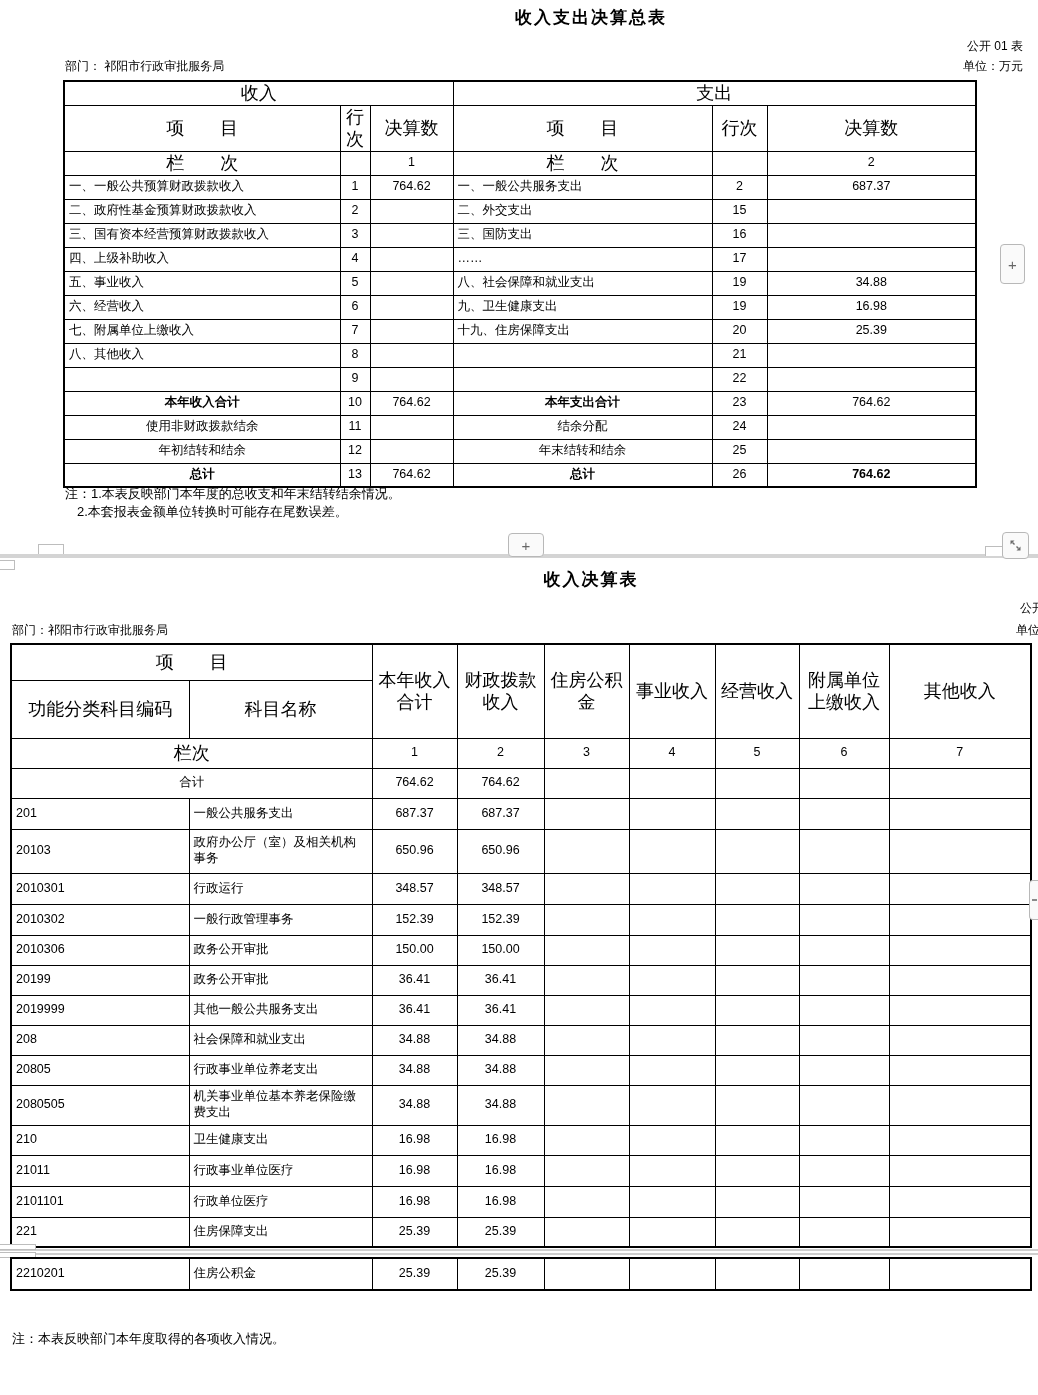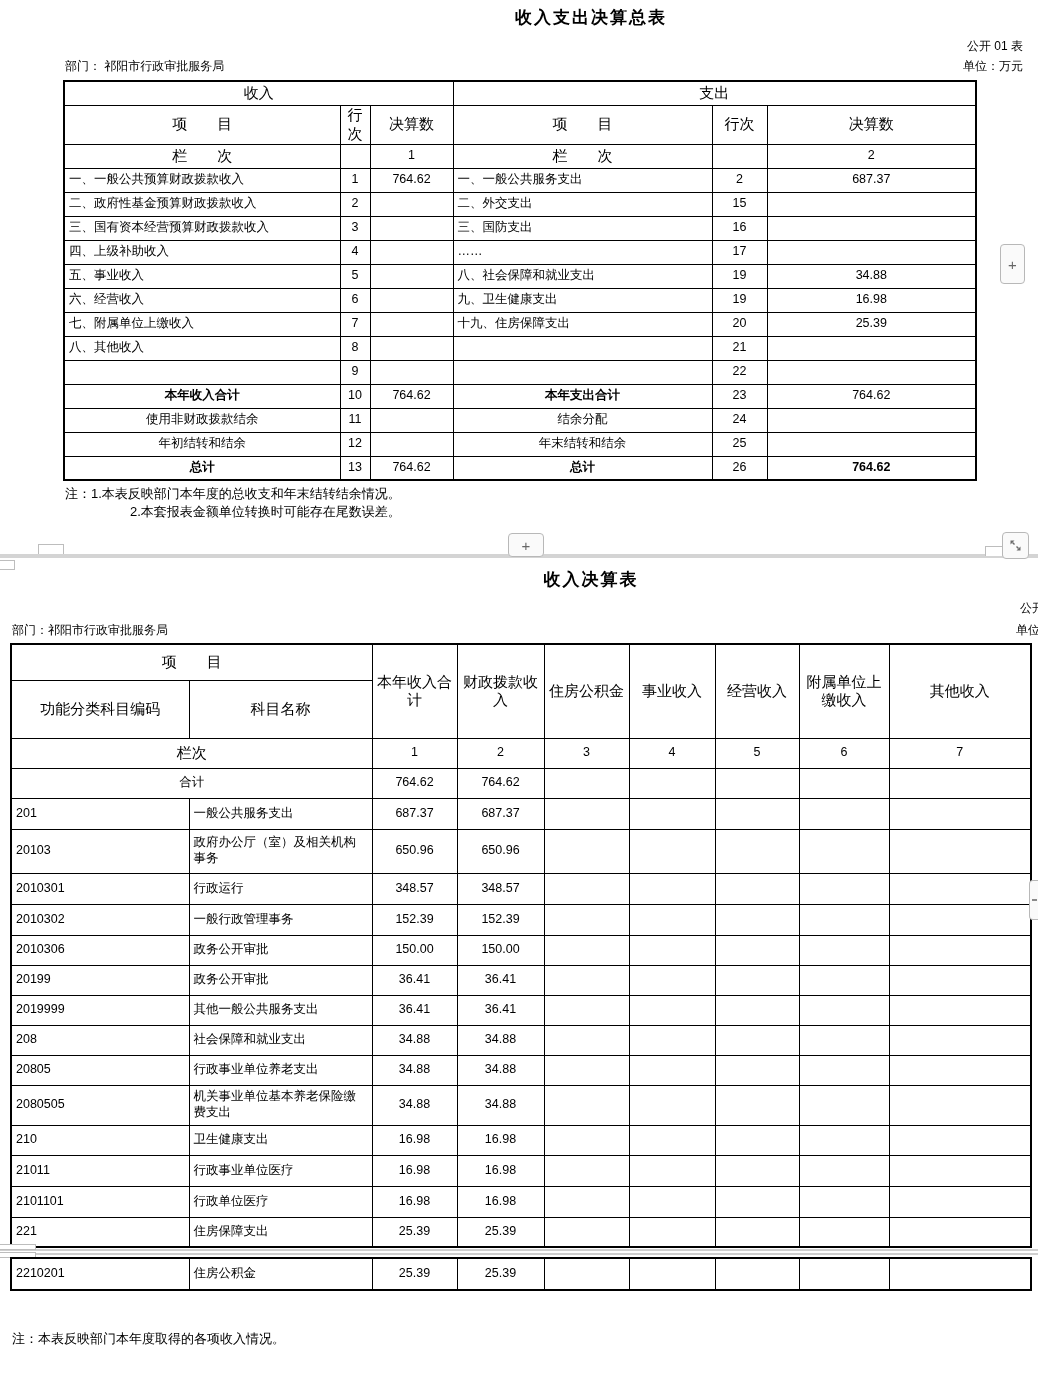--- a/index.html
+++ b/index.html
@@ -6,28 +6,28 @@
   body { font-family:"Liberation Sans","DejaVu Sans",sans-serif; color:#000; }
   .page { position:relative; width:1038px; height:1395px; background:#fff; overflow:hidden;padding-left:48px; }
 
   .title { position:absolute; width:100%; text-align:center; font-size:17px; font-weight:bold; letter-spacing:2px; }
   .meta  { position:absolute; font-size:12px; white-space:nowrap; }
 
   table { border-collapse:collapse; table-layout:fixed; }
   td { border:1px solid #000; font-size:12.5px; padding:0 4px; overflow:hidden; line-height:1.25; vertical-align:middle; }
   .sheet { position:absolute; }
   .sheet td { background:#fff; }
-  .hd   { text-align:center; font-size:15px; }
+  .hd   { text-align:center; font-size:18px; }
   .item { text-align:left; }
   .num  { text-align:center; }
   .ctr  { text-align:center; }
   .b    { font-weight:bold; }
 
   .notes { position:absolute; font-size:13px; line-height:1.35; }
-  .notes div { white-space:nowrap;text-align:right; }
+  .notes div { white-space:nowrap; }
 
   
   .bar { position:absolute; background:#d4d4d4; }
   .stub { position:absolute; border:1px solid #bdbdbd; background:#fff; }
 
   .btn { position:absolute; background:#fafafa; border:1px solid #b8b8b8; border-radius:4px;
          display:flex; align-items:center; justify-content:center; color:#666; box-sizing:border-box; }
   .plus-glyph { font-size:15px; color:#666; line-height:1; }
 </style>
 </head>

